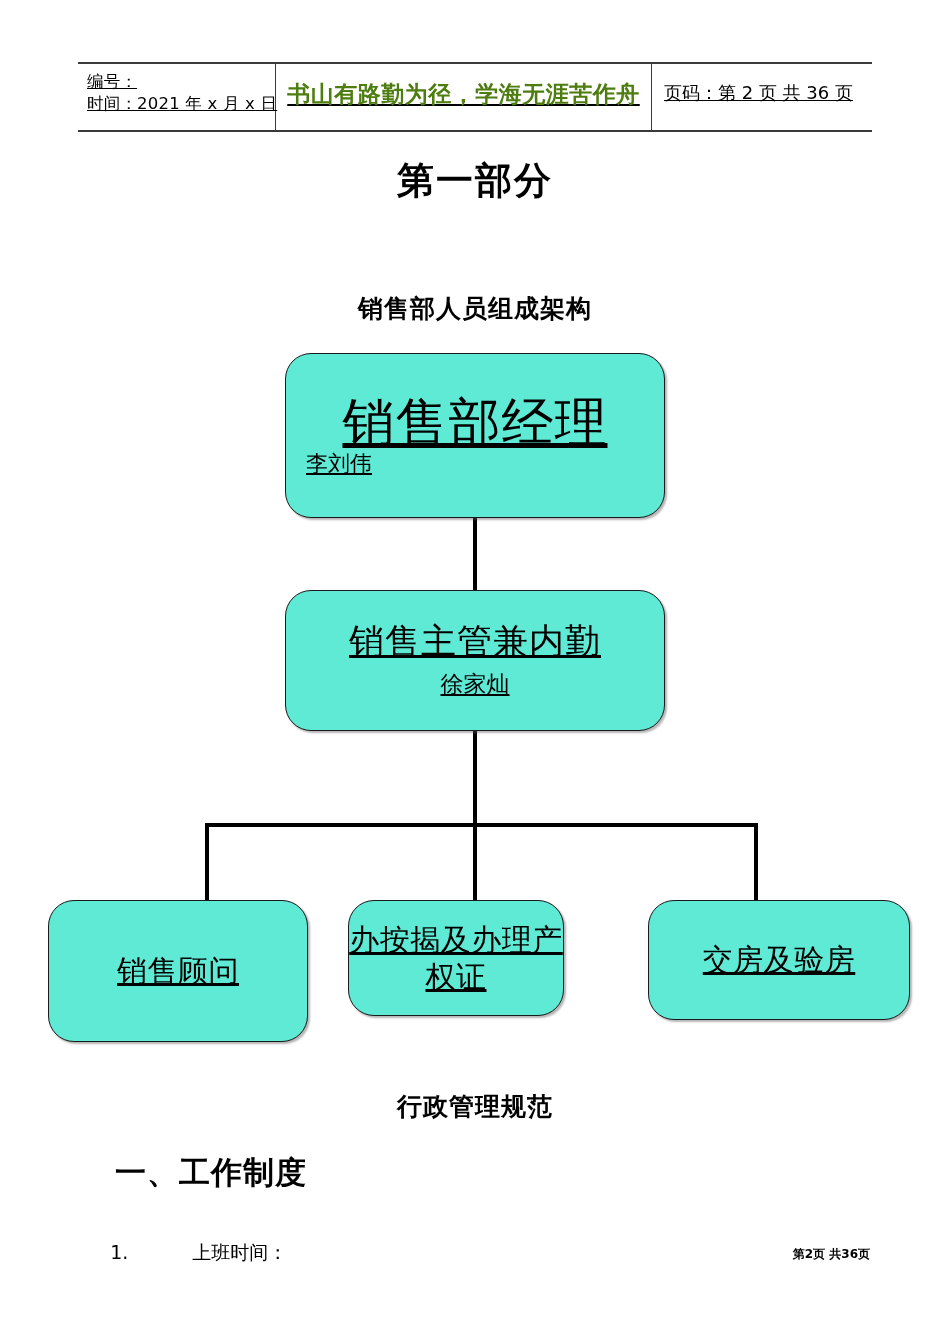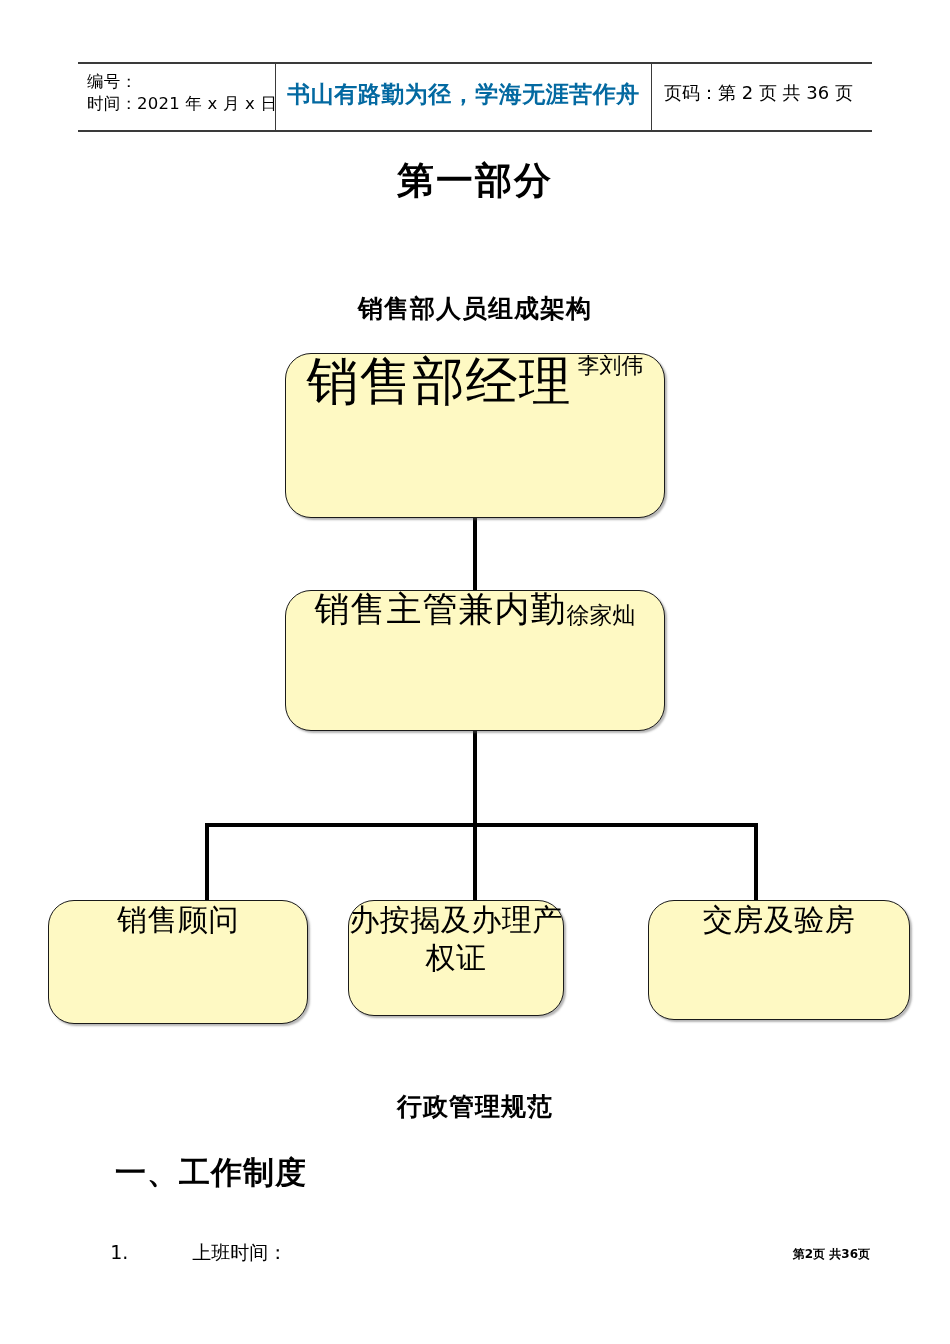--- a/index.html
+++ b/index.html
@@ -28,20 +28,21 @@
     position: absolute;
     left: 78px;
     top: 62px;
     width: 794px;
     height: 70px;
     border-top: 2px solid #3a3a3a;
     border-bottom: 2px solid #3a3a3a;
     box-sizing: border-box;
     display: flex;
     align-items: stretch;
+    text-decoration: underline;
   }
   .hdr-cell {
     box-sizing: border-box;
     display: flex;
     flex-direction: column;
     justify-content: center;
   }
   .hdr-cell-left {
     width: 198px;
     border-right: 1px solid #3a3a3a;
@@ -60,21 +61,21 @@
     padding-left: 12px;
     padding-bottom: 8px;
   }
   .hdr-line {
     font-size: 16.5px;
     line-height: 22px;
     white-space: nowrap;
     letter-spacing: 0.2px;
   }
   .hdr-motto {
-    color: #0369a1;
+    color: #4d7c0f;
     font-size: 23px;
     font-weight: bold;
     white-space: nowrap;
     font-family: "DejaVu Sans", "Liberation Sans", sans-serif;
     letter-spacing: 0.5px;
   }
   .hdr-page {
     font-size: 18px;
     white-space: nowrap;
   }
@@ -106,28 +107,29 @@
     position: absolute;
     left: 0;
     top: 0;
     width: 950px;
     height: 1344px;
     pointer-events: none;
   }
   .node {
     position: absolute;
     box-sizing: border-box;
-    background: #fef9c3;
+    background: #5eead4;
     border: 1.6px solid #1a1a1a;
     border-radius: 26px;
     display: flex;
-    flex-direction: row;
+    flex-direction: column;
     justify-content: center;
     pointer-events: auto;
     box-shadow: 2px 2px 2px rgba(90,90,90,0.45);
+    text-decoration: underline;
   }
   .node .role {
     text-align: center;
     line-height: 1.05;
     font-family: "DejaVu Serif", "Liberation Serif", serif;
   }
   .node .person {
     font-family: "DejaVu Serif", "Liberation Serif", serif;
     line-height: 1.1;
   }
@@ -172,21 +174,21 @@
   
   .node-leaf .role {
     font-size: 30px;
     letter-spacing: 0.5px;
     line-height: 1.25;
   }
   #node-consultant {
     left: 48px;
     top: 900px;
     width: 260px;
-    height: 124px;
+    height: 142px;
   }
   #node-mortgage {
     left: 348px;
     top: 900px;
     width: 216px;
     height: 116px;
     padding: 0 0;
   }
   #node-delivery {
     left: 648px;

